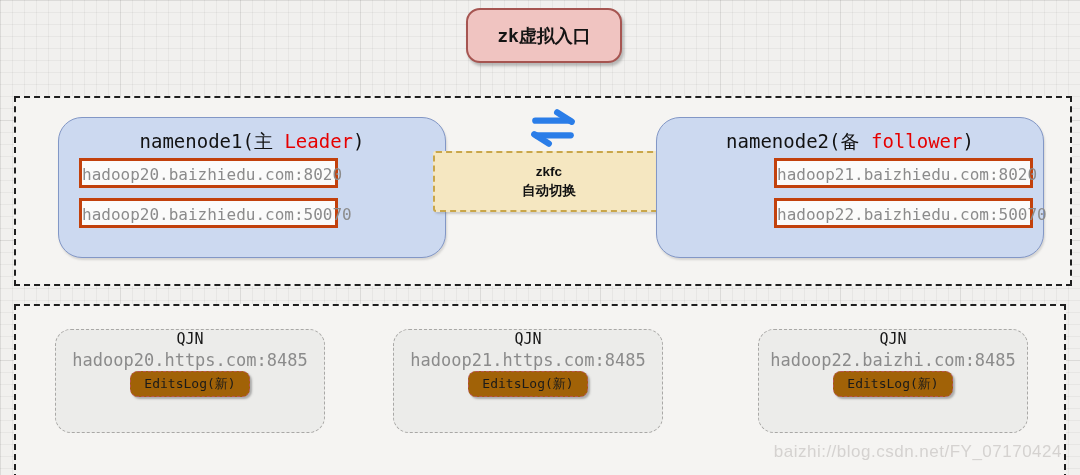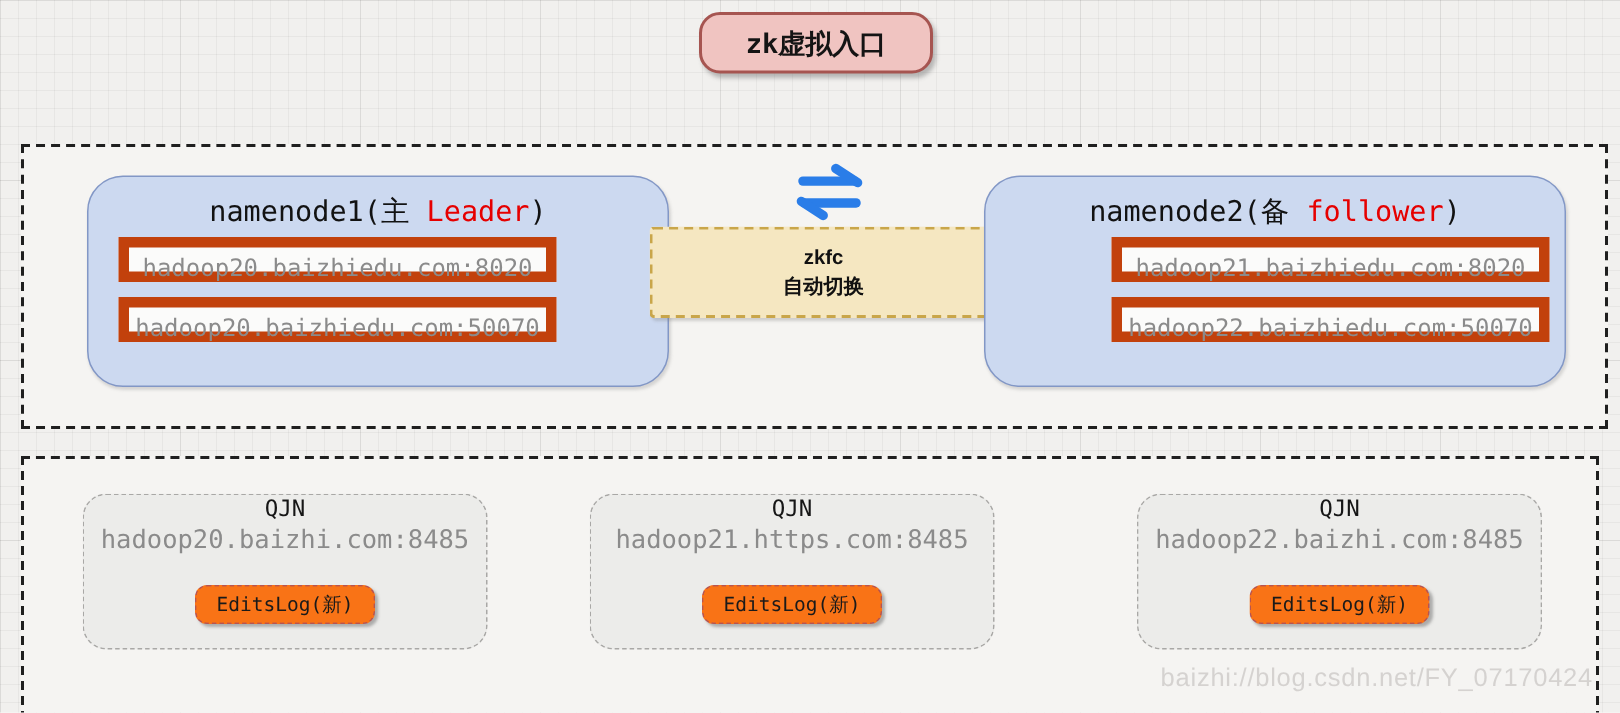--- a/index.html
+++ b/index.html
@@ -14,41 +14,41 @@
     background-size:120px 120px,120px 120px,12px 12px,12px 12px;
     font-family:"DejaVu Sans Mono","Liberation Mono",monospace;
   }
   .section{
     position:absolute;background:#f5f4f2;
     border:2px dashed #1f1f1f;box-sizing:border-box;
   }
   .section-nn{left:14px;top:96px;width:1058px;height:190px;}
   .section-qjn{left:14px;top:304px;width:1052px;height:186px;}
   .entry-node{
-    position:absolute;left:466px;top:8px;width:156px;height:41px;
+    position:absolute;left:466px;top:8px;width:156px;height:55px;
     background:#f0c4c1;border:2px solid #a65551;border-radius:14px;
     box-sizing:border-box;display:flex;align-items:center;justify-content:center;
     font-weight:bold;font-size:18px;color:#141414;
     box-shadow:2px 3px 3px rgba(110,110,110,0.45);
   }
   .nn-box{
     position:absolute;top:117px;width:388px;height:141px;
     background:#ccd9f0;border:1.5px solid #8297c6;border-radius:24px;
     box-sizing:border-box;box-shadow:1px 2px 2px rgba(120,120,120,0.25);
   }
   .nn-box.node-left{left:58px;}
   .nn-box.node-right{left:656px;}
   .nn-title{
     margin-top:10px;text-align:center;font-weight:normal;font-size:19px;
     line-height:26px;color:#121212;white-space:pre;
   }
   .nn-title .role-red{color:#e60000;}
   .host-box{
-    width:292px;height:30px;box-sizing:border-box;background:#fbfbfa;
-    border:7px solid #c2410c;text-align:center;line-height:28px;
+    width:259px;height:30px;box-sizing:border-box;background:#fbfbfa;
+    border:3px solid #c2410c;text-align:center;line-height:28px;
     font-size:16px;color:#8b8b8b;
   }
   .node-left .host-box{margin:4px auto 0 20px;}
   .node-left .host-box + .host-box{margin-top:10px;}
   .node-right .host-box{margin:4px 10px 0 auto;}
   .node-right .host-box + .host-box{margin-top:10px;}
   .sync-icon{position:absolute;left:528px;top:108px;width:50px;height:40px;}
   .zkfc-box{
     position:absolute;left:433px;top:151px;width:232px;height:61px;
     background:#f5e7c1;border:2px dashed #c9a64a;border-radius:3px;
@@ -59,22 +59,22 @@
   }
   .qjn-box{
     position:absolute;top:329px;width:270px;height:104px;
     background:#ececea;border:1.5px dashed #a9a8a6;border-radius:16px;
     box-sizing:border-box;text-align:center;padding-top:0;
   }
   .qjn-box.q1{left:55px;} .qjn-box.q2{left:393px;} .qjn-box.q3{left:758px;}
   .qjn-label{font-size:15px;line-height:19px;color:#161616;}
   .qjn-host{font-size:17px;line-height:22px;color:#8b8b8b;}
   .qjn-badge{
-    display:inline-block;margin-top:19px;padding:3px 13px;
-    background:#f97316;border:1.5px dashed #b85450;border-radius:8px;
+    display:inline-block;margin-top:0;padding:3px 13px;
+    background:#a16207;border:1.5px dashed #b85450;border-radius:8px;
     font-size:13px;color:#1a1a1a;
     box-shadow:2px 2px 2px rgba(110,110,110,0.5);
   }
   .watermark{
     position:absolute;right:18px;top:442px;
     font-family:"Liberation Sans","DejaVu Sans",sans-serif;
     font-size:17px;color:rgba(185,183,180,0.55);letter-spacing:0.5px;
   }
 </style>
 </head>
@@ -111,21 +111,21 @@
   <div class="nn-box node-right">
     <div class="nn-title"><span>namenode2(备 </span><span class="role-red">follower</span><span>)</span></div>
     <div class="host-box"><span>hadoop21.baizhiedu.com:8020</span></div>
     <div class="host-box"><span>hadoop22.baizhiedu.com:50070</span></div>
   </div>
 
   <div class="section section-qjn"></div>
 
   <div class="qjn-box q1">
     <div class="qjn-label">QJN</div>
-    <div class="qjn-host">hadoop20.baizhi.com:8485</div>
+    <div class="qjn-host">hadoop20.https.com:8485</div>
     <div class="qjn-badge">EditsLog(新)</div>
   </div>
 
   <div class="qjn-box q2">
     <div class="qjn-label">QJN</div>
     <div class="qjn-host">hadoop21.https.com:8485</div>
     <div class="qjn-badge">EditsLog(新)</div>
   </div>
 
   <div class="qjn-box q3">

